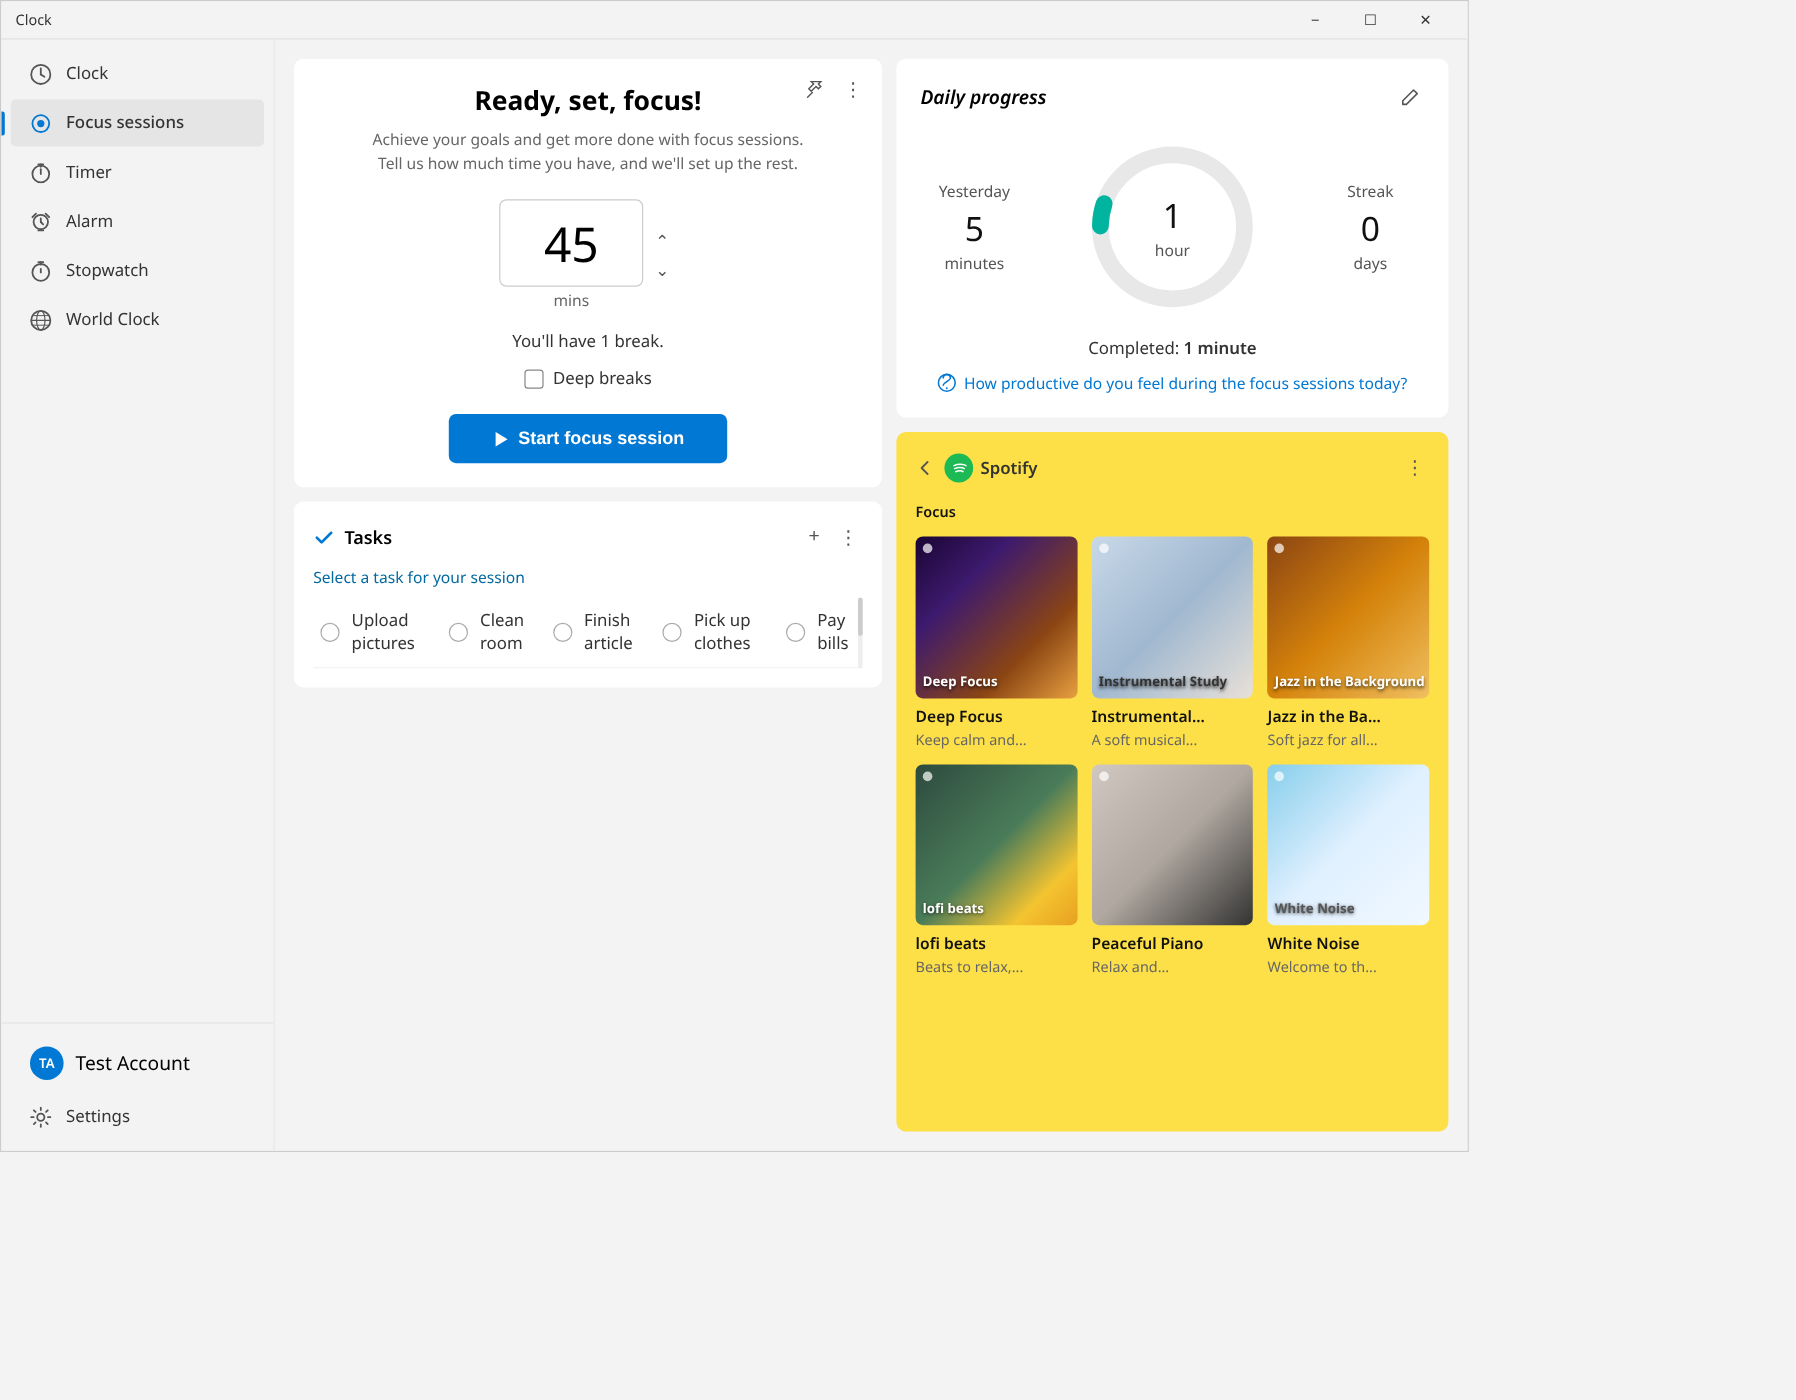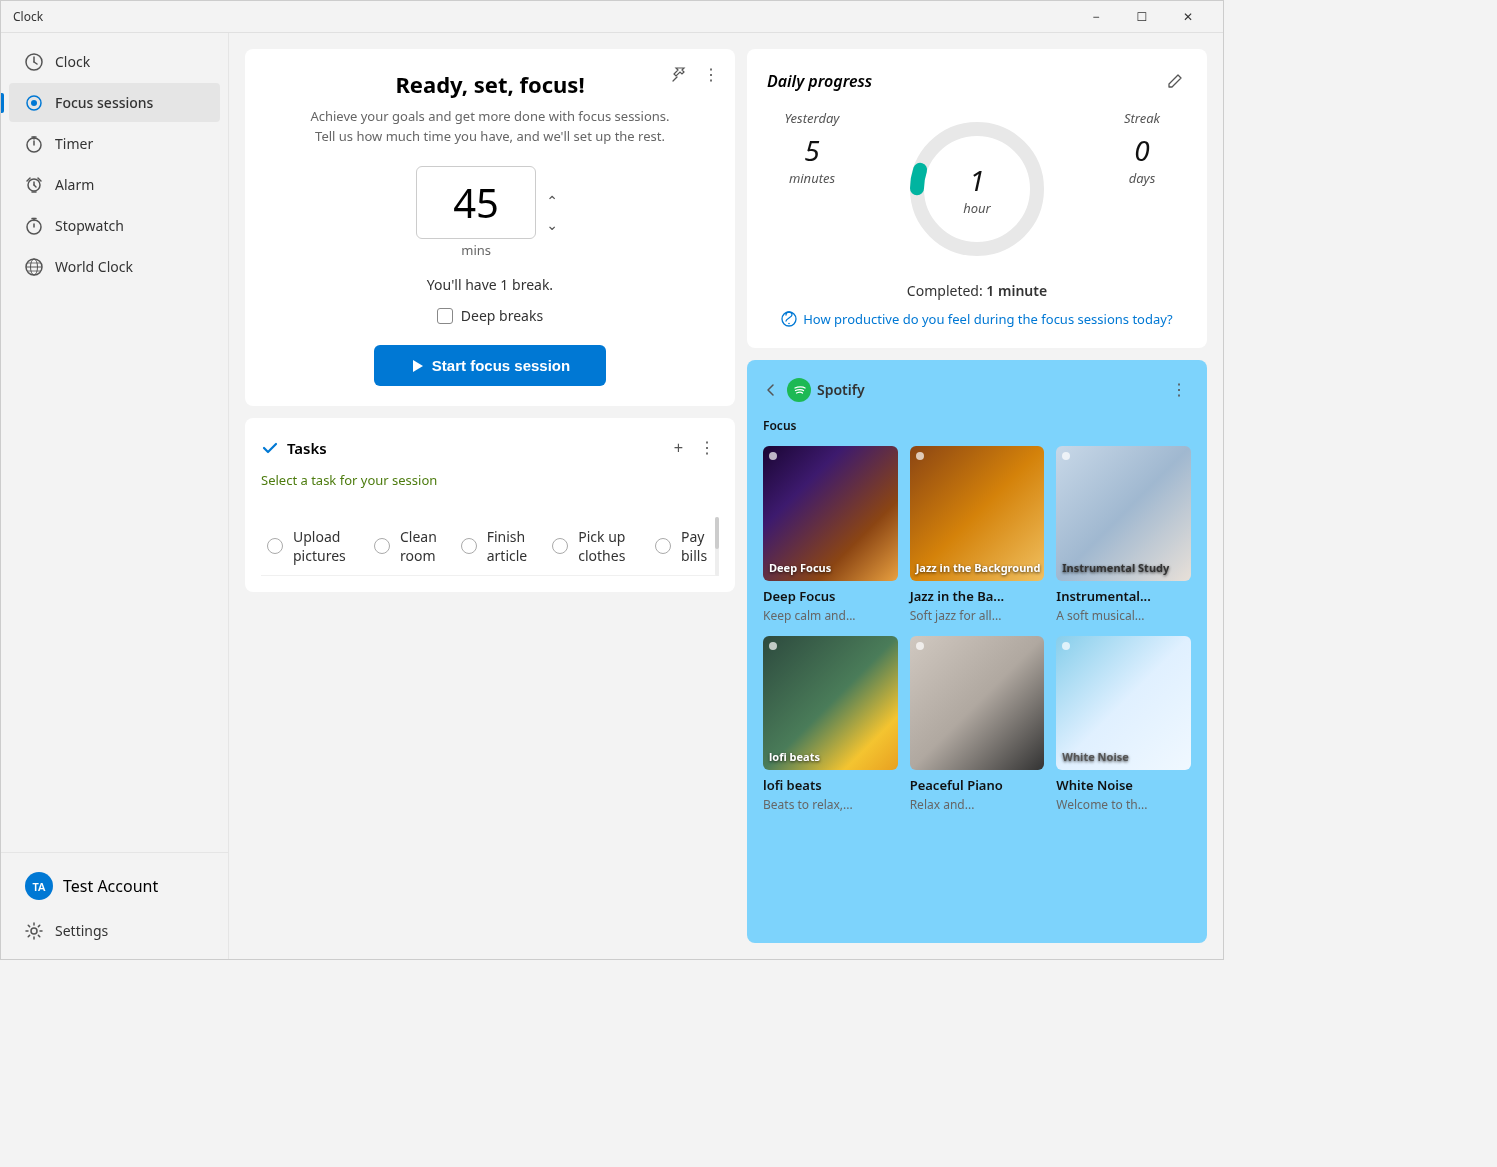--- a/index.html
+++ b/index.html
@@ -280,22 +280,22 @@
       font-size: 15px;
       font-weight: 600;
       flex: 1;
     }
     .tasks-actions {
       display: flex;
       gap: 8px;
     }
     .tasks-subtitle {
       font-size: 13px;
-      color: #4d7c0f;
-      margin-bottom: 28px;
+      color: #0369a1;
+      margin-bottom: 8px;
     }
     .task-list {
       display: flex;
       flex-direction: row;
     }
     .task-item {
       display: flex;
       align-items: center;
       gap: 10px;
       padding: 10px 6px;
@@ -346,24 +346,23 @@
       background: none;
       border: none;
       cursor: pointer;
       color: #555;
       font-size: 16px;
       padding: 4px;
       border-radius: 4px;
     }
     .progress-stats {
       display: flex;
-      align-items: flex-start;
+      align-items: center;
       justify-content: space-between;
       margin-bottom: 12px;
-      font-style: italic;
     }
     .stat-block {
       text-align: center;
       width: 90px;
     }
     .stat-label {
       font-size: 13px;
       color: #555;
       margin-bottom: 4px;
     }
@@ -416,21 +415,21 @@
       justify-content: center;
       gap: 6px;
       text-align: center;
       font-size: 13px;
       color: #0078d4;
       cursor: pointer;
     }
 
     
     .spotify-card {
-      background: #7dd3fc;
+      background: #fde047;
       border-radius: 8px;
       padding: 16px;
       flex: 1;
       overflow: hidden;
     }
     .spotify-header {
       display: flex;
       align-items: center;
       margin-bottom: 14px;
     }
@@ -835,35 +834,35 @@
           <div class="playlist-item">
             <div class="playlist-thumb thumb-deep-focus">
               <div class="thumb-dot"></div>
               <div class="thumb-label">Deep Focus</div>
             </div>
             <div class="playlist-name">Deep Focus</div>
             <div class="playlist-desc">Keep calm and...</div>
           </div>
 
           <div class="playlist-item">
+            <div class="playlist-thumb thumb-instrumental">
+              <div class="thumb-dot"></div>
+              <div class="thumb-label" style="color: #333;">Instrumental Study</div>
+            </div>
+            <div class="playlist-name">Instrumental...</div>
+            <div class="playlist-desc">A soft musical...</div>
+          </div>
+
+          <div class="playlist-item">
             <div class="playlist-thumb thumb-jazz">
               <div class="thumb-dot"></div>
               <div class="thumb-label">Jazz in the Background</div>
             </div>
             <div class="playlist-name">Jazz in the Ba...</div>
             <div class="playlist-desc">Soft jazz for all...</div>
-          </div>
-
-          <div class="playlist-item">
-            <div class="playlist-thumb thumb-instrumental">
-              <div class="thumb-dot"></div>
-              <div class="thumb-label" style="color: #333;">Instrumental Study</div>
-            </div>
-            <div class="playlist-name">Instrumental...</div>
-            <div class="playlist-desc">A soft musical...</div>
           </div>
 
           <div class="playlist-item">
             <div class="playlist-thumb thumb-lofi">
               <div class="thumb-dot"></div>
               <div class="thumb-label">lofi beats</div>
             </div>
             <div class="playlist-name">lofi beats</div>
             <div class="playlist-desc">Beats to relax,...</div>
           </div>

